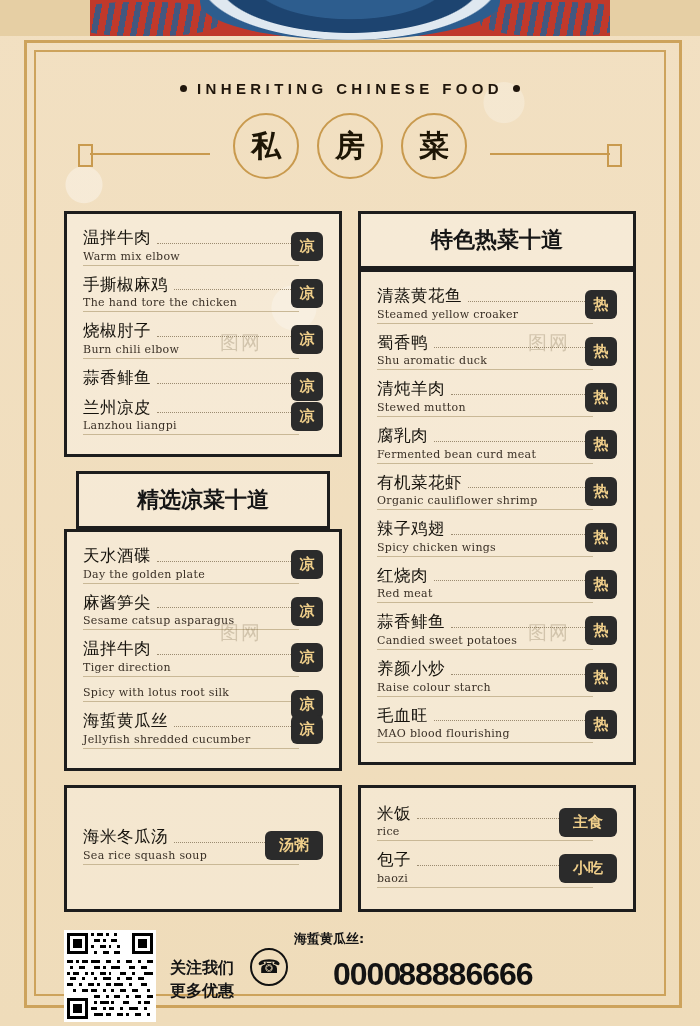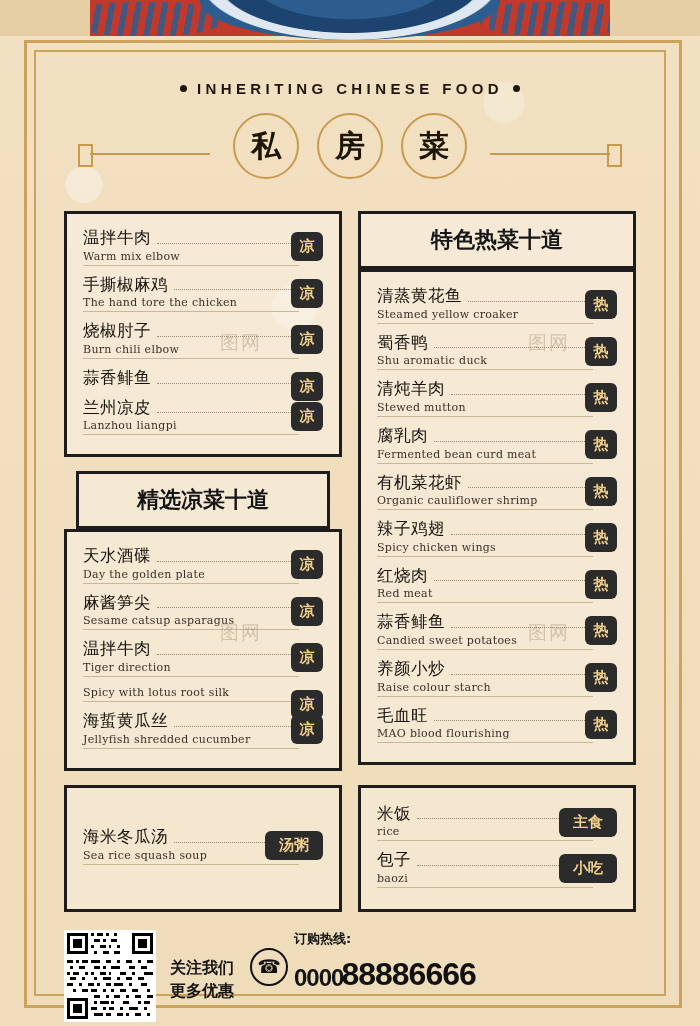--- a/index.html
+++ b/index.html
@@ -120,21 +120,21 @@
   .qr{width:92px;height:92px;background:#fff;padding:3px;box-sizing:border-box;}
   .qr svg{display:block;}
   .follow{margin-left:4px;margin-top:26px;font-size:16px;font-weight:bold;color:#141414;line-height:1.45;font-family:"DejaVu Sans", sans-serif;}
   .phoneblock{flex:1;margin-left:6px;}
   .line1{display:flex;align-items:flex-end;gap:6px;}
   .telicon{
     width:34px;height:34px;border-radius:50%;border:2.5px solid #111;
     display:flex;align-items:center;justify-content:center;font-size:19px;color:#111;margin-bottom:4px;
   }
   .hotlab{font-size:13px;font-weight:bold;color:#141414;font-family:"DejaVu Sans", sans-serif;margin-bottom:2px;}
-  .zeros{font-size:24px;font-weight:bold;color:#141414;letter-spacing:-1px;line-height:1;}
+  .zeros{font-size:32px;font-weight:bold;color:#141414;letter-spacing:-1px;line-height:1;margin-left:39px;}
   .bignum{font-size:32px;font-weight:bold;color:#111;letter-spacing:-1px;line-height:1;margin-left:-2px;margin-top:8px;}
 
   .wm{
     position:absolute;font-size:19px;color:rgba(120,100,70,.28);
     font-family:Liberation Sans, sans-serif;pointer-events:none;letter-spacing:2px;margin-left:8px;
   }
 </style>
 </head>
 <body>
 
@@ -486,21 +486,21 @@
         </svg>
       </div>
       <div class="follow">
         <div>关注我们</div>
         <div>更多优惠</div>
       </div>
       <div class="phoneblock">
         <div class="line1">
           <div class="telicon">☎</div>
           <div>
-            <div class="hotlab">订购热线:</div>
+            <div class="hotlab">海蜇黄瓜丝:</div>
             <div style="display:flex;align-items:flex-end;">
               <span class="zeros">0000</span>
               <span class="bignum">88886666</span>
             </div>
           </div>
         </div>
 
       </div>
     </div>
 

